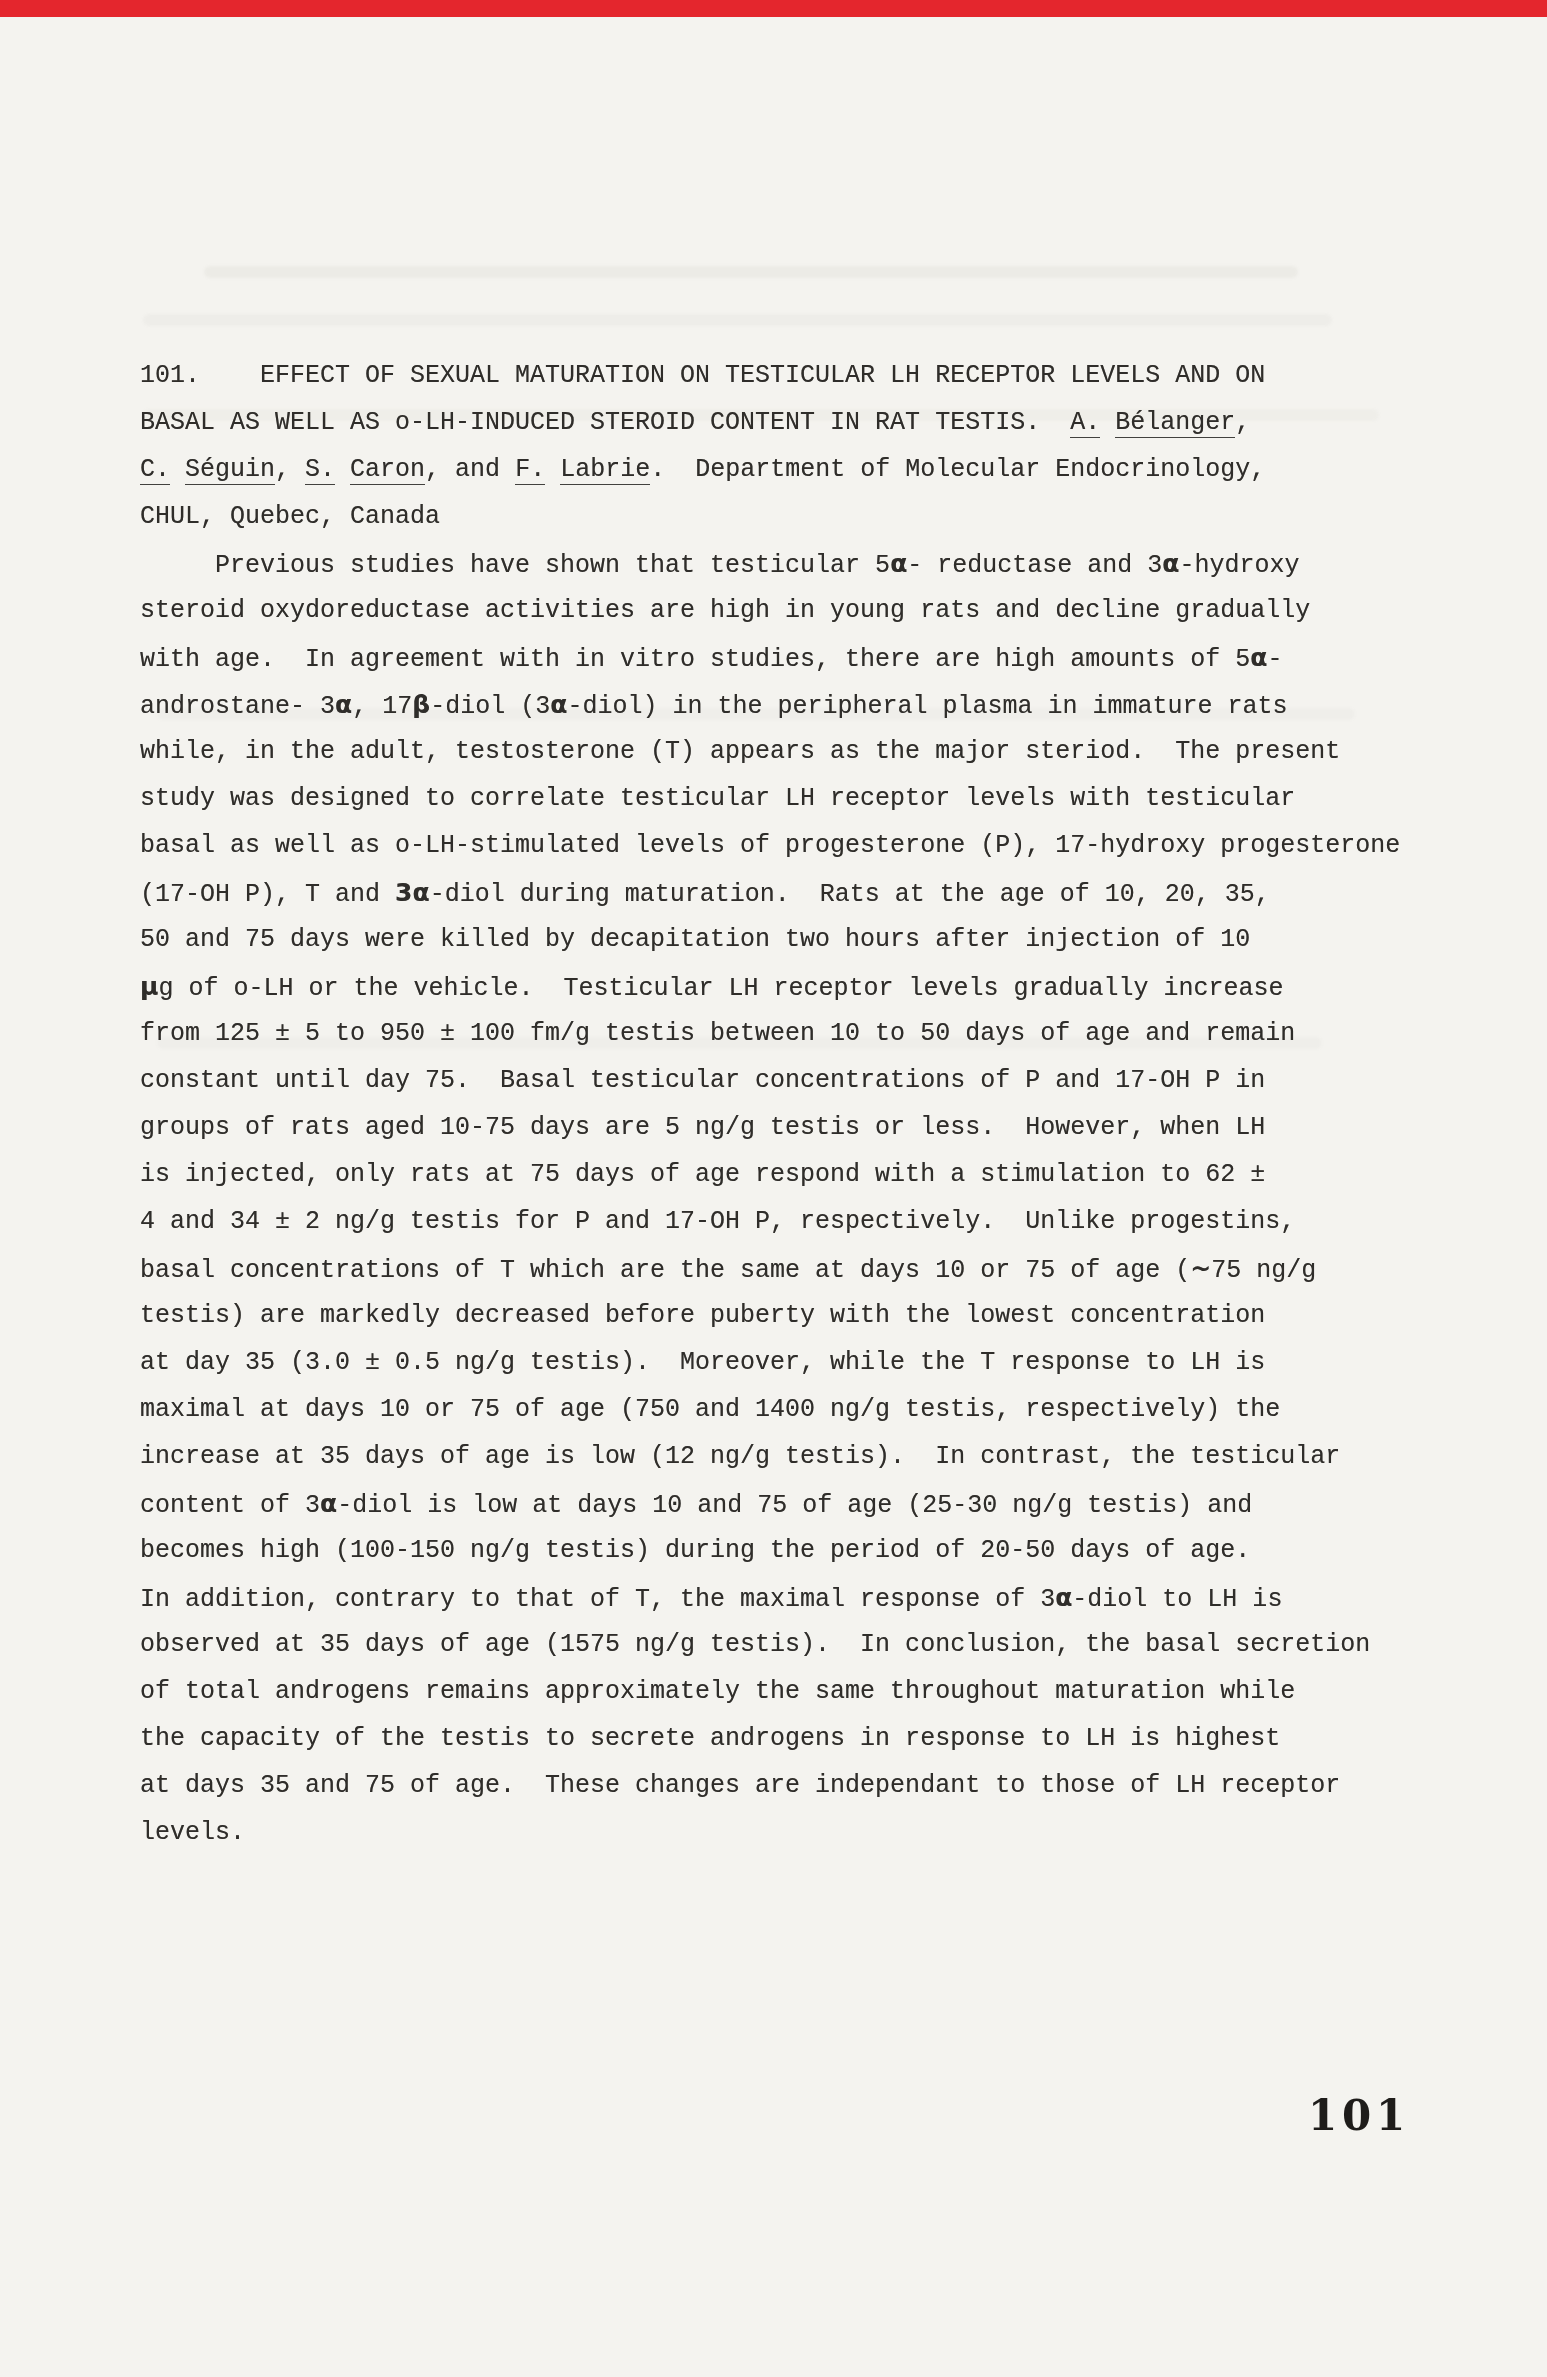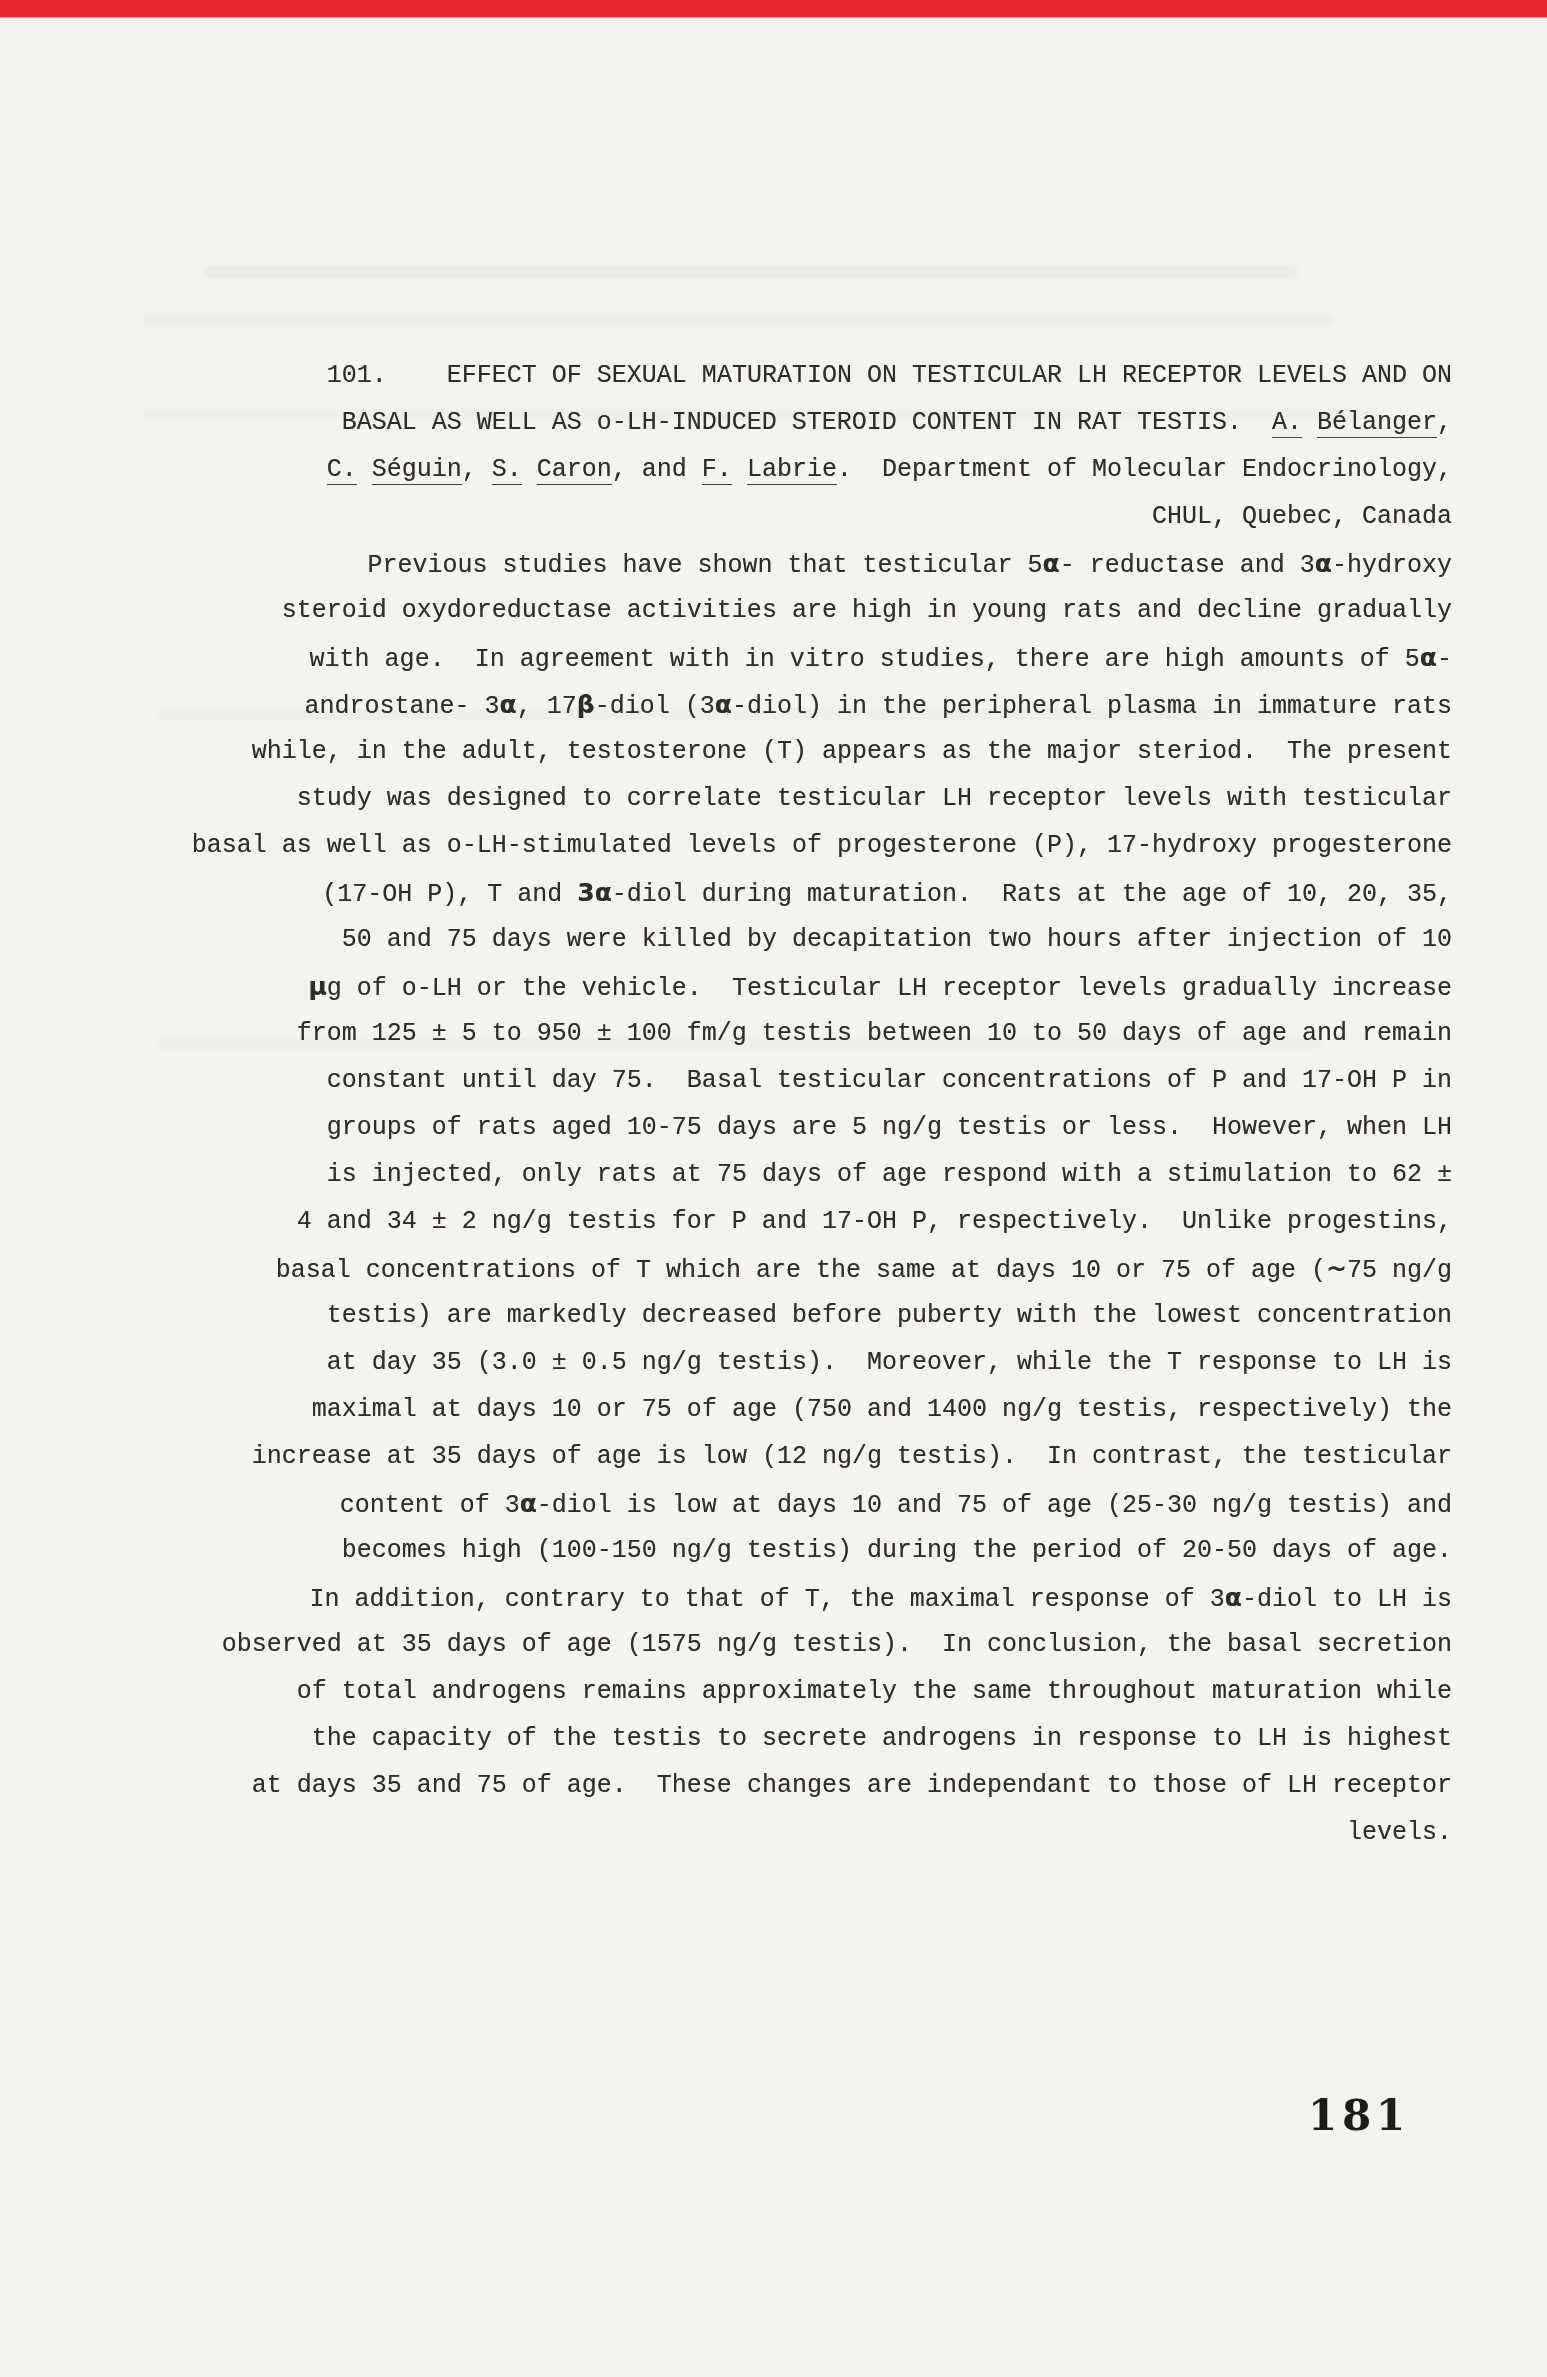--- a/index.html
+++ b/index.html
@@ -31,21 +31,21 @@
     position: absolute;
     left: 140px;
     top: 352px;
     width: 1312px;
     font-size: 25px;
     line-height: 47px;
     letter-spacing: 0px;
     white-space: pre;
     text-shadow: 0 0 0.5px rgba(45,42,38,0.45);
   }
-  .tline { height: 47px; text-align: right; }
+  .tline { height: 47px; }
   .tline .u {
     border-bottom: 1.9px solid rgba(47,45,42,0.9);
   }
   .tline .hand {
     font-family: "DejaVu Sans", sans-serif;
     font-weight: 700;
   }
   .page-num {
     position: absolute;
     left: 1308px;
@@ -78,16 +78,16 @@
   <div class="edge-strip top" style="background: rgb(228, 38, 45);"></div>
 
   <div class="smudge s1"></div>
   <div class="smudge s2"></div>
   <div class="smudge s3"></div>
   <div class="smudge s4"></div>
   <div class="smudge s5"></div>
 
   <div class="text-block" style="color: rgb(47, 45, 42);"><div class="tline"><span>101.    EFFECT OF SEXUAL MATURATION ON TESTICULAR LH RECEPTOR LEVELS AND ON</span></div><div class="tline"><span>BASAL AS WELL AS o-LH-INDUCED STEROID CONTENT IN RAT TESTIS.  </span><span class="u">A.</span><span> </span><span class="u">Bélanger</span><span>,</span></div><div class="tline"><span class="u">C.</span><span> </span><span class="u">Séguin</span><span>, </span><span class="u">S.</span><span> </span><span class="u">Caron</span><span>, and </span><span class="u">F.</span><span> </span><span class="u">Labrie</span><span>.  Department of Molecular Endocrinology,</span></div><div class="tline"><span>CHUL, Quebec, Canada</span></div><div class="tline"><span>     Previous studies have shown that testicular 5</span><span class="hand">α</span><span>- reductase and 3</span><span class="hand">α</span><span>-hydroxy</span></div><div class="tline"><span>steroid oxydoreductase activities are high in young rats and decline gradually</span></div><div class="tline"><span>with age.  In agreement with in vitro studies, there are high amounts of 5</span><span class="hand">α</span><span>-</span></div><div class="tline"><span>androstane- 3</span><span class="hand">α</span><span>, 17</span><span class="hand">β</span><span>-diol (3</span><span class="hand">α</span><span>-diol) in the peripheral plasma in immature rats</span></div><div class="tline"><span>while, in the adult, testosterone (T) appears as the major steriod.  The present</span></div><div class="tline"><span>study was designed to correlate testicular LH receptor levels with testicular</span></div><div class="tline"><span>basal as well as o-LH-stimulated levels of progesterone (P), 17-hydroxy progesterone</span></div><div class="tline"><span>(17-OH P), T and </span><span class="hand">3α</span><span>-diol during maturation.  Rats at the age of 10, 20, 35,</span></div><div class="tline"><span>50 and 75 days were killed by decapitation two hours after injection of 10</span></div><div class="tline"><span class="hand">μ</span><span>g of o-LH or the vehicle.  Testicular LH receptor levels gradually increase</span></div><div class="tline"><span>from 125 ± 5 to 950 ± 100 fm/g testis between 10 to 50 days of age and remain</span></div><div class="tline"><span>constant until day 75.  Basal testicular concentrations of P and 17-OH P in</span></div><div class="tline"><span>groups of rats aged 10-75 days are 5 ng/g testis or less.  However, when LH</span></div><div class="tline"><span>is injected, only rats at 75 days of age respond with a stimulation to 62 ±</span></div><div class="tline"><span>4 and 34 ± 2 ng/g testis for P and 17-OH P, respectively.  Unlike progestins,</span></div><div class="tline"><span>basal concentrations of T which are the same at days 10 or 75 of age (</span><span class="hand">~</span><span>75 ng/g</span></div><div class="tline"><span>testis) are markedly decreased before puberty with the lowest concentration</span></div><div class="tline"><span>at day 35 (3.0 ± 0.5 ng/g testis).  Moreover, while the T response to LH is</span></div><div class="tline"><span>maximal at days 10 or 75 of age (750 and 1400 ng/g testis, respectively) the</span></div><div class="tline"><span>increase at 35 days of age is low (12 ng/g testis).  In contrast, the testicular</span></div><div class="tline"><span>content of 3</span><span class="hand">α</span><span>-diol is low at days 10 and 75 of age (25-30 ng/g testis) and</span></div><div class="tline"><span>becomes high (100-150 ng/g testis) during the period of 20-50 days of age.</span></div><div class="tline"><span>In addition, contrary to that of T, the maximal response of 3</span><span class="hand">α</span><span>-diol to LH is</span></div><div class="tline"><span>observed at 35 days of age (1575 ng/g testis).  In conclusion, the basal secretion</span></div><div class="tline"><span>of total androgens remains approximately the same throughout maturation while</span></div><div class="tline"><span>the capacity of the testis to secrete androgens in response to LH is highest</span></div><div class="tline"><span>at days 35 and 75 of age.  These changes are independant to those of LH receptor</span></div><div class="tline"><span>levels.</span></div></div>
 
-  <div class="page-num">181</div>
+  <div class="page-num">101</div>
 
 </div>
 
 
 </body></html>

